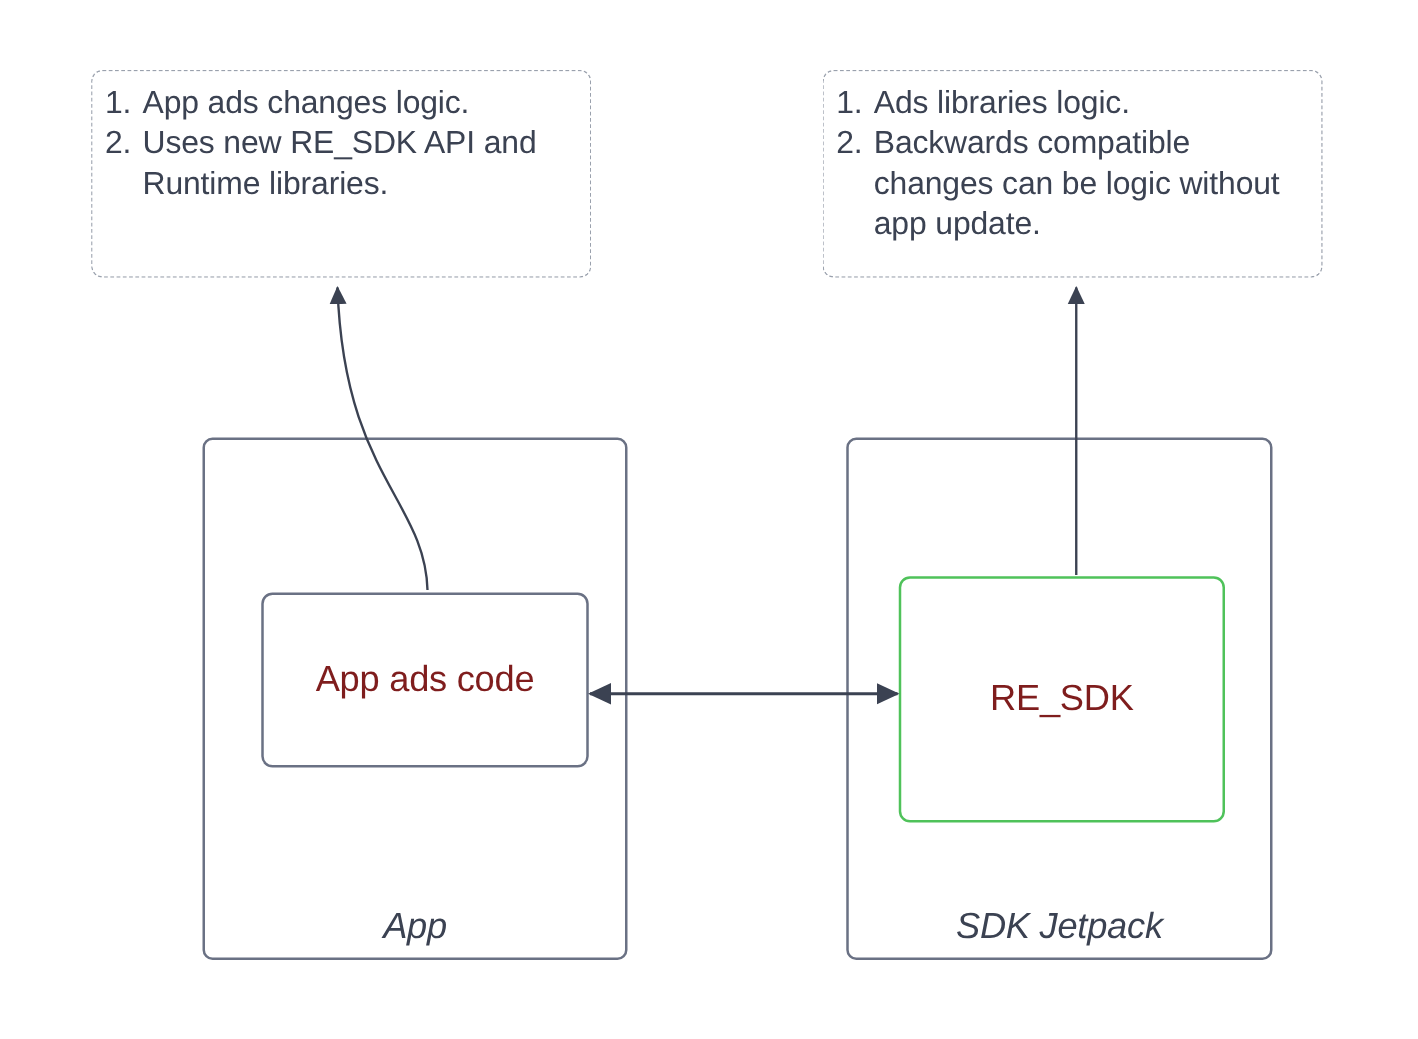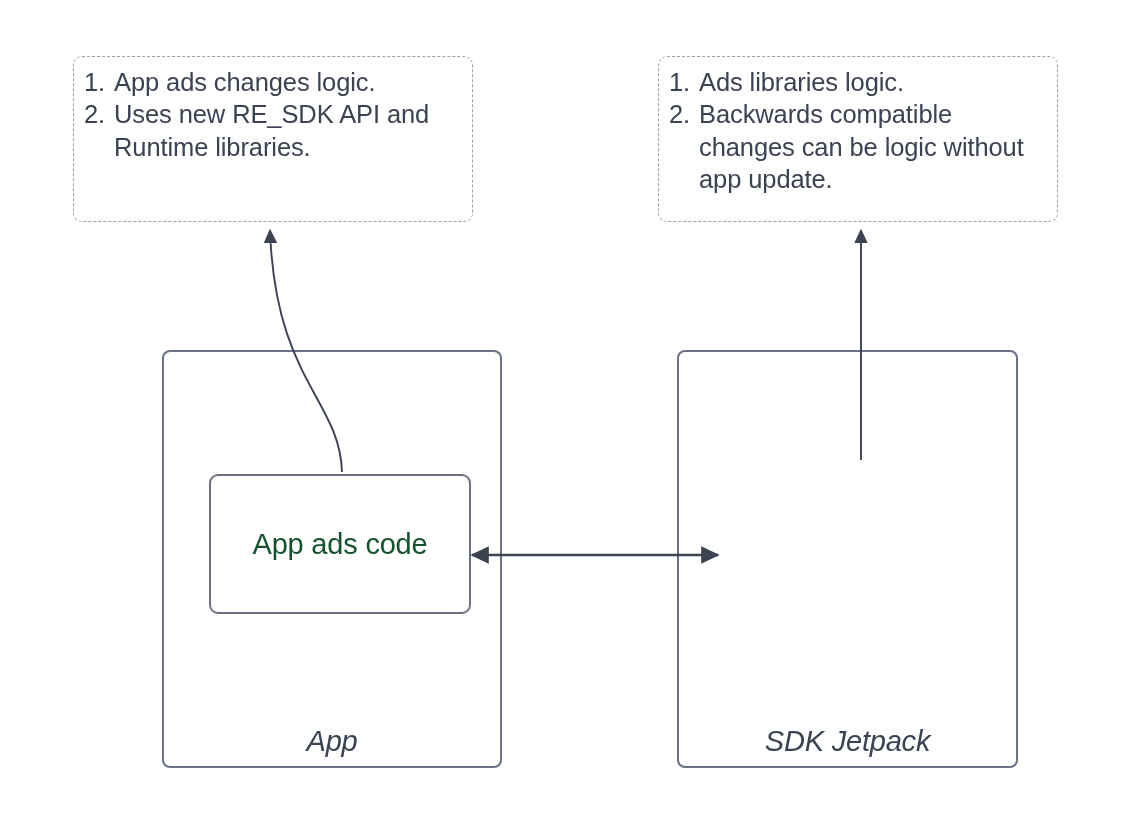--- a/index.html
+++ b/index.html
@@ -82,21 +82,21 @@
     justify-content: center;
   }
   .module-box.gray {
     border: 2.1px solid #6a7184;
   }
   .module-box.green {
     border: 2.4px solid #4fc25a;
   }
   .module-label {
     font-size: 29px;
-    color: #14532d;
+    color: #7f1d1d;
     letter-spacing: -0.2px;
     text-align: center;
   }
 
   
   #arrow-layer {
     position: absolute;
     left: 0;
     top: 0;
     width: 1134px;
@@ -140,20 +140,23 @@
   </div>
 
   <div class="module-box gray" style="left:209px; top:474px; width:262px; height:140px;">
     <span class="module-label">App ads code</span>
   </div>
 
   <div class="container-box" style="left:677px; top:350px; width:341px; height:418px;">
     <div class="container-label">SDK Jetpack</div>
   </div>
 
+  <div class="module-box green" style="left:719px; top:461px; width:261px; height:197px;">
+    <span class="module-label">RE_SDK</span>
+  </div>
 
   <svg id="arrow-layer" viewBox="0 0 1134 831" width="1134" height="831" xmlns="http://www.w3.org/2000/svg">
     <defs>
       <marker id="arrowEnd" viewBox="0 0 12 12" refX="10.5" refY="6" markerWidth="8" markerHeight="8" orient="auto-start-reverse">
         <path d="M 0 0.6 L 11.5 6 L 0 11.4 z" fill="#3b4252"></path>
       </marker>
       <marker id="arrowStart" viewBox="0 0 12 12" refX="10.5" refY="6" markerWidth="8" markerHeight="8" orient="auto-start-reverse">
         <path d="M 0 0.6 L 11.5 6 L 0 11.4 z" fill="#3b4252"></path>
       </marker>
     </defs>

